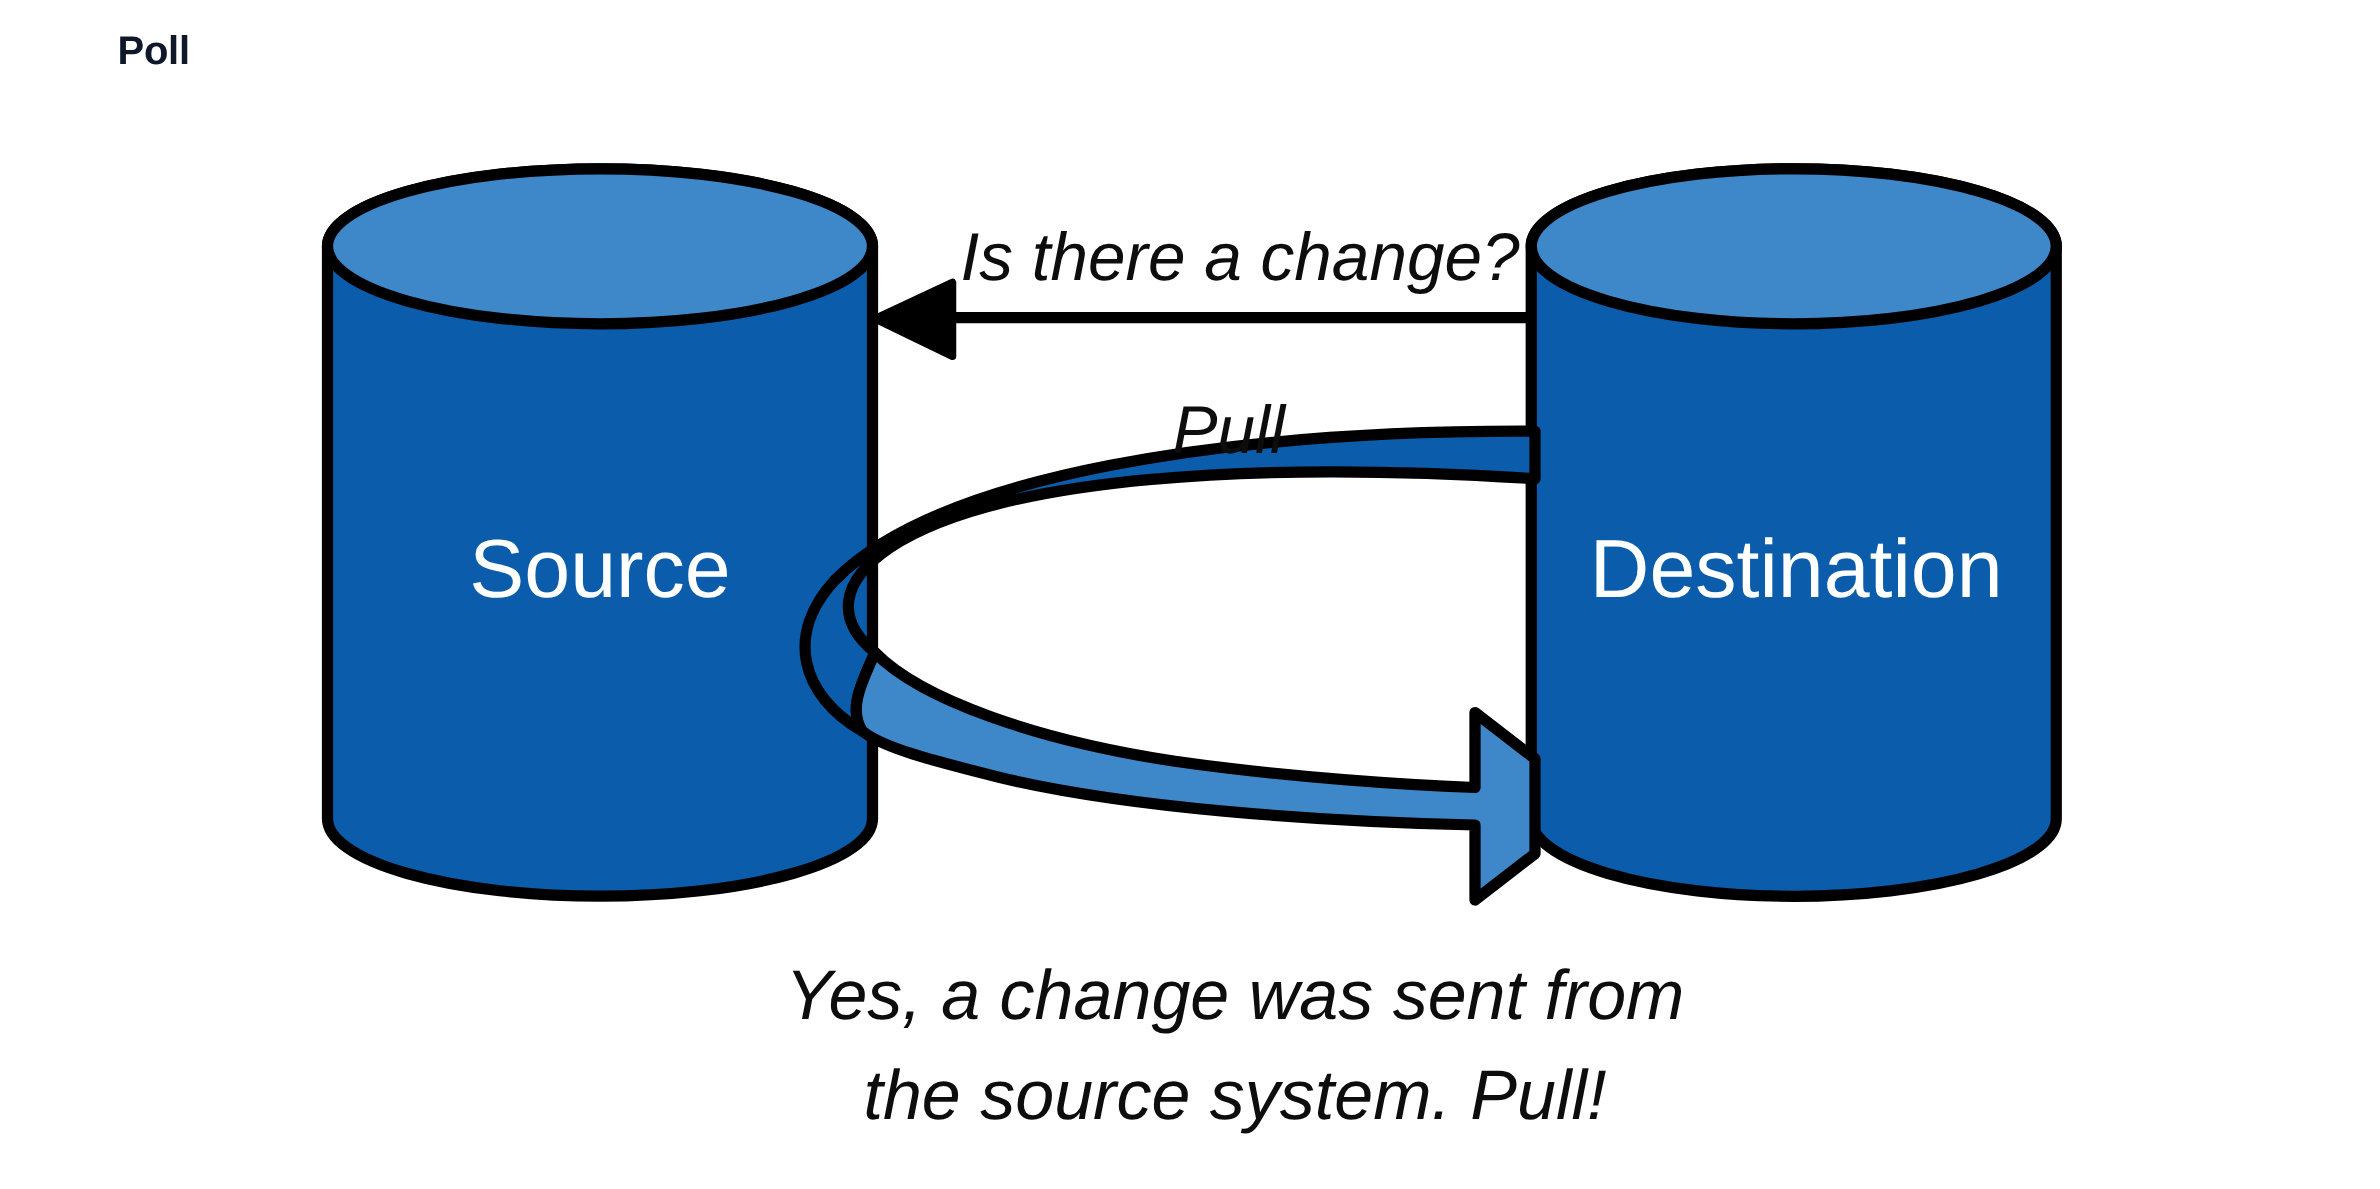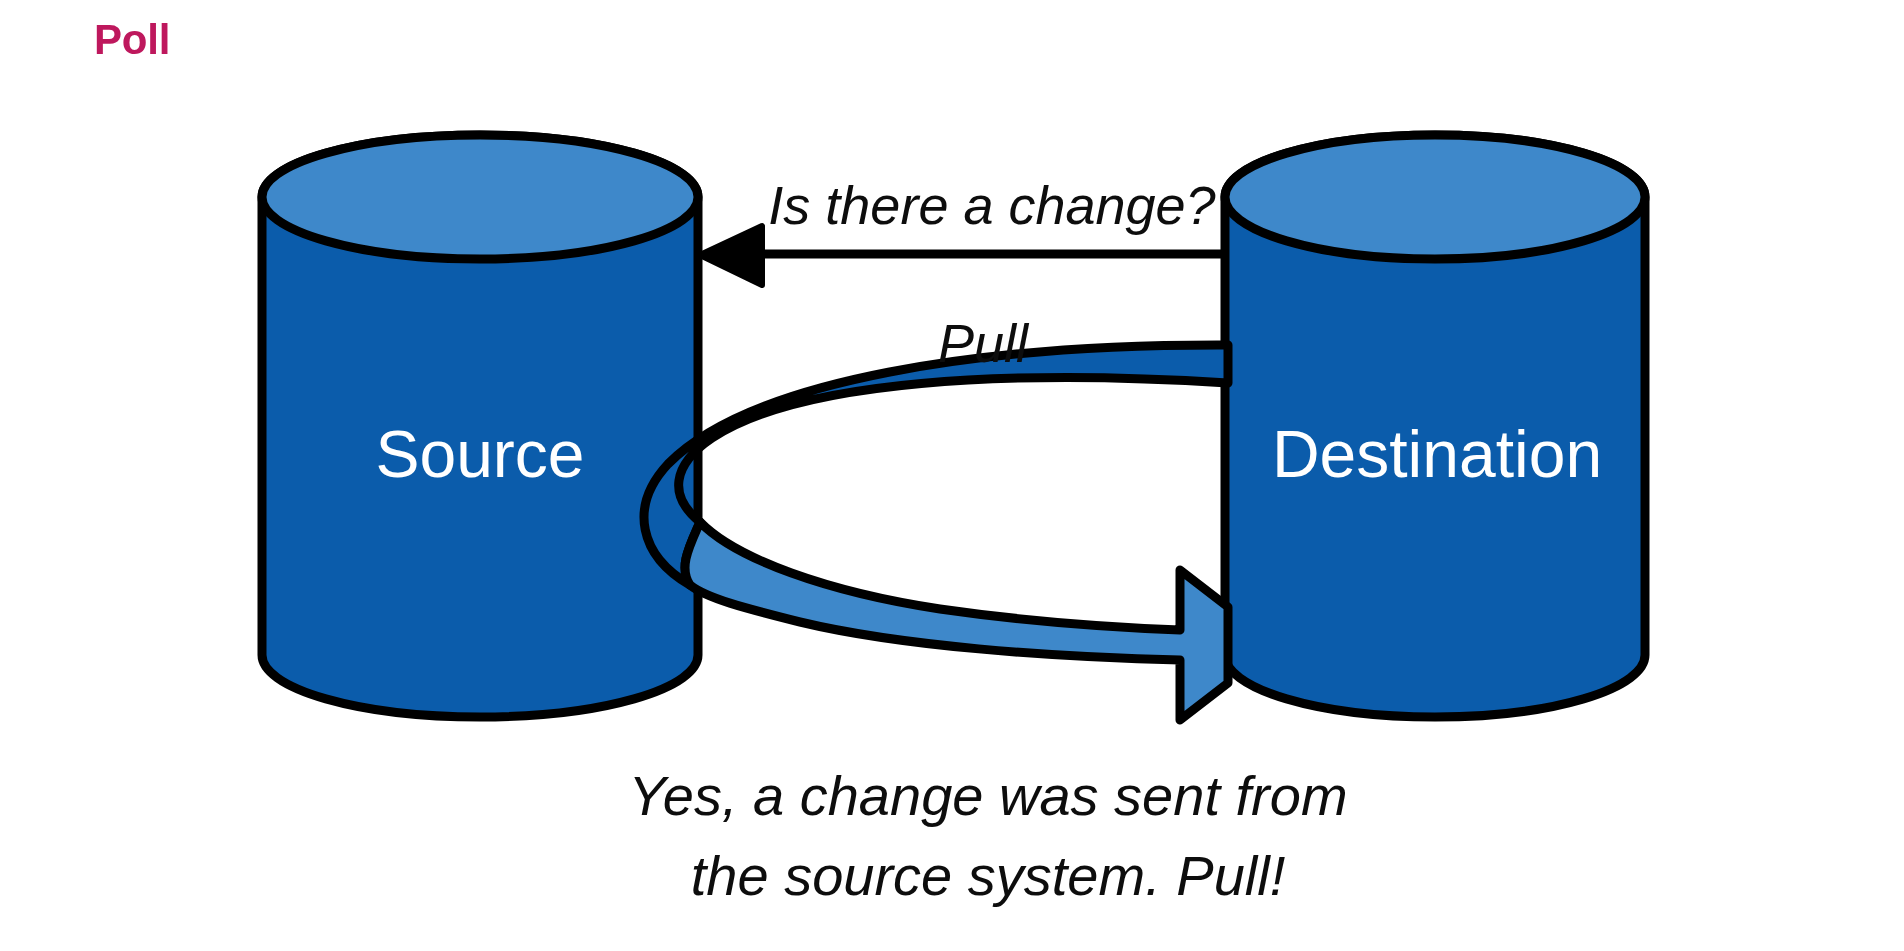--- a/index.html
+++ b/index.html
@@ -18,23 +18,23 @@
     position: absolute;
     inset: 0;
     background: #ffffff;
   }
   #slide-title {
     position: absolute;
     left: 94px;
     top: 14px;
     font-family: "Liberation Sans", sans-serif;
     font-weight: bold;
-    font-size: 42px;
+    font-size: 32px;
     line-height: 52px;
-    color: #be185d;
+    color: #0f172a;
     letter-spacing: -0.2px;
     white-space: nowrap;
   }
   #diagram {
     position: absolute;
     left: 0;
     top: 0;
     width: 1904px;
     height: 951px;
   }

